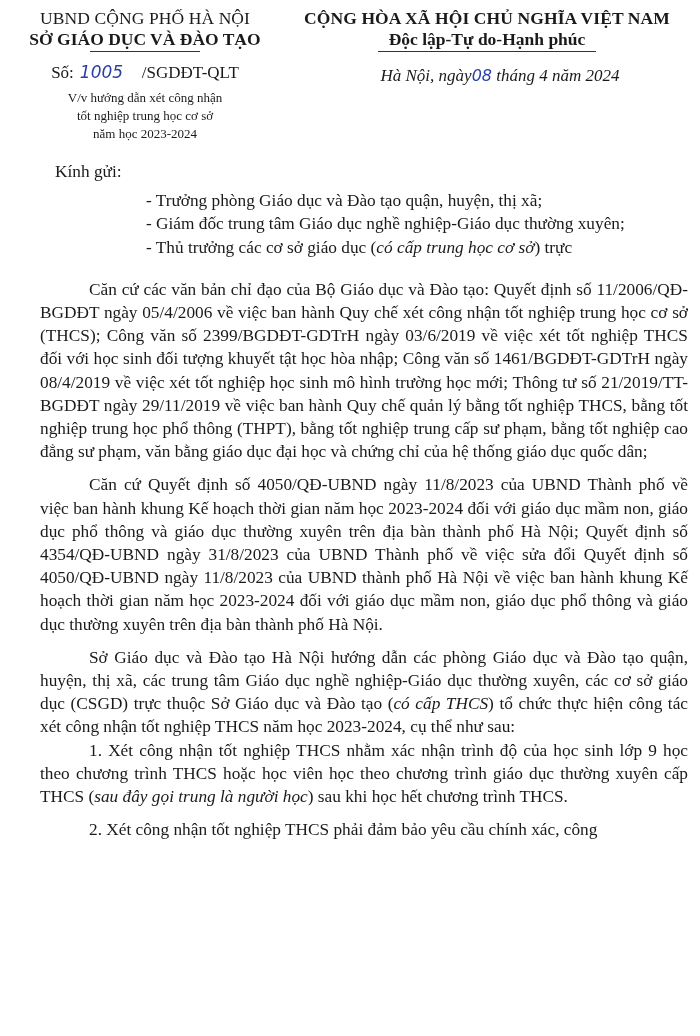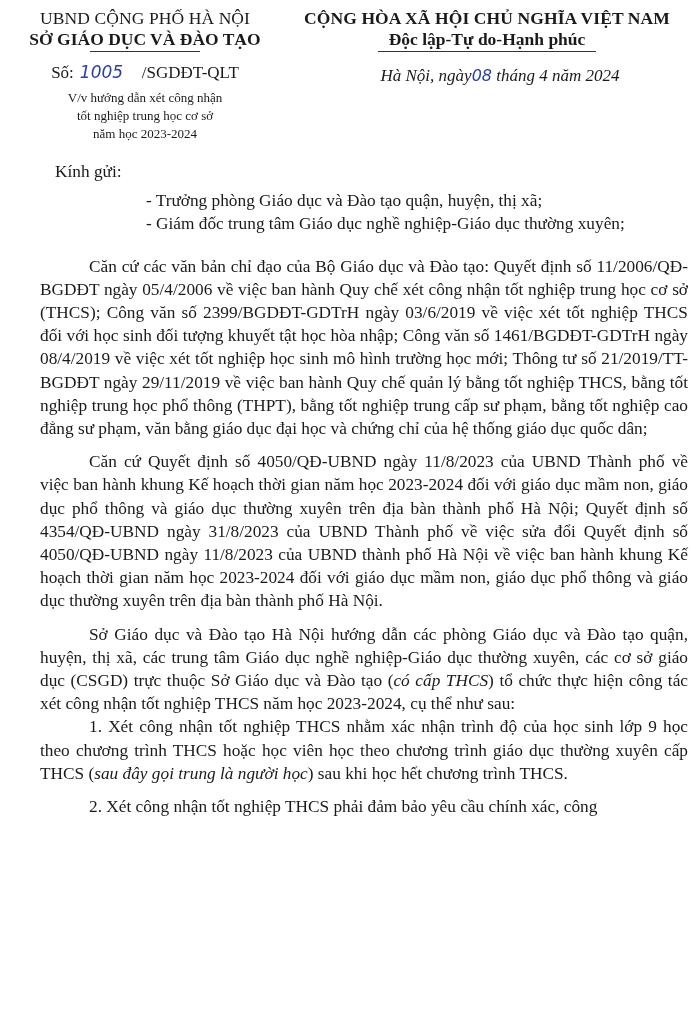--- a/index.html
+++ b/index.html
@@ -73,20 +73,23 @@
     <div class="date">
       <span>Hà Nội, ngày</span><span class="dnum">08</span><span> tháng 4 năm 2024</span>
     </div>
   </div>
 
   <div class="body-text">
     <div class="kinh-gui">Kính gửi:</div>
     <div class="recipients">
       <div class="item">- Trưởng phòng Giáo dục và Đào tạo quận, huyện, thị xã;</div>
       <div class="item">- Giám đốc trung tâm Giáo dục nghề nghiệp-Giáo dục thường xuyên;</div>
+      <div class="item">
+        <span>- Thủ trưởng các cơ sở giáo dục (</span><span class="it">có cấp trung học cơ sở</span><span>) trực</span>
+      </div>
     </div>
 
     <div class="sp1"></div>
     <p class="para">Căn cứ các văn bản chỉ đạo của Bộ Giáo dục và Đào tạo: Quyết định số 11/2006/QĐ-BGDĐT ngày 05/4/2006 về việc ban hành Quy chế xét công nhận tốt nghiệp trung học cơ sở (THCS); Công văn số 2399/BGDĐT-GDTrH ngày 03/6/2019 về việc xét tốt nghiệp THCS đối với học sinh đối tượng khuyết tật học hòa nhập; Công văn số 1461/BGDĐT-GDTrH ngày 08/4/2019 về việc xét tốt nghiệp học sinh mô hình trường học mới; Thông tư số 21/2019/TT-BGDĐT ngày 29/11/2019 về việc ban hành Quy chế quản lý bằng tốt nghiệp THCS, bằng tốt nghiệp trung học phổ thông (THPT), bằng tốt nghiệp trung cấp sư phạm, bằng tốt nghiệp cao đẳng sư phạm, văn bằng giáo dục đại học và chứng chỉ của hệ thống giáo dục quốc dân;</p>
     <div class="sp2"></div>
     <p class="para">Căn cứ Quyết định số 4050/QĐ-UBND ngày 11/8/2023 của UBND Thành phố về việc ban hành khung Kế hoạch thời gian năm học 2023-2024 đối với giáo dục mầm non, giáo dục phổ thông và giáo dục thường xuyên trên địa bàn thành phố Hà Nội; Quyết định số 4354/QĐ-UBND ngày 31/8/2023 của UBND Thành phố về việc sửa đổi Quyết định số 4050/QĐ-UBND ngày 11/8/2023 của UBND thành phố Hà Nội về việc ban hành khung Kế hoạch thời gian năm học 2023-2024 đối với giáo dục mầm non, giáo dục phổ thông và giáo dục thường xuyên trên địa bàn thành phố Hà Nội.</p>
     <div class="sp2"></div>
     <p class="para"><span>Sở Giáo dục và Đào tạo Hà Nội hướng dẫn các phòng Giáo dục và Đào tạo quận, huyện, thị xã, các trung tâm Giáo dục nghề nghiệp-Giáo dục thường xuyên, các cơ sở giáo dục (CSGD) trực thuộc Sở Giáo dục và Đào tạo (</span><span class="it">có cấp THCS</span><span>) tổ chức thực hiện công tác xét công nhận tốt nghiệp THCS năm học 2023-2024, cụ thể như sau:</span></p>
 
     <p class="para"><span>1. Xét công nhận tốt nghiệp THCS nhằm xác nhận trình độ của học sinh lớp 9 học theo chương trình THCS hoặc học viên học theo chương trình giáo dục thường xuyên cấp THCS (</span><span class="it">sau đây gọi trung là người học</span><span>) sau khi học hết chương trình THCS.</span></p>

